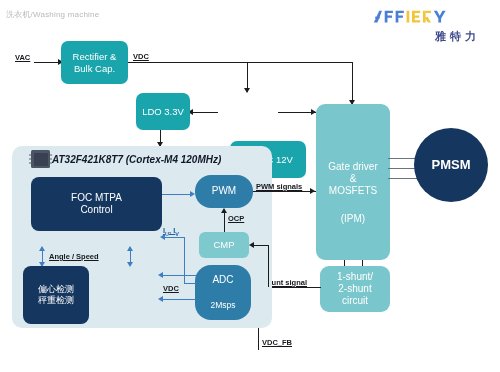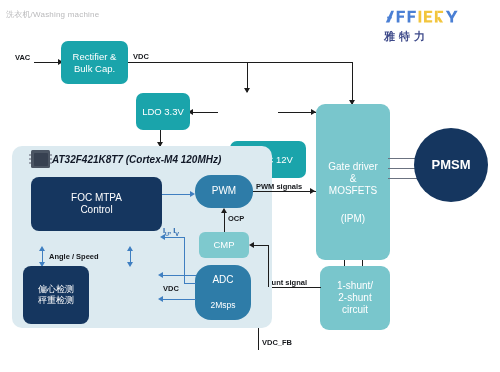--- a/index.html
+++ b/index.html
@@ -9,21 +9,21 @@
     font-family:"Liberation Sans","DejaVu Sans",sans-serif;
     overflow:hidden;
   }
   #stage{position:relative;width:500px;height:372px;}
 
   
   .page-title{
     position:absolute;left:6px;top:9px;
     font-size:8px;color:#b9b9bb;letter-spacing:.2px;white-space:nowrap;
   }
-  .logo{position:absolute;right:8px;top:8px;text-align:left;width:108px;}
+  .logo{position:absolute;right:20px;top:8px;text-align:right;width:108px;}
   .logo-mark{display:block;height:20px;}
   .logo-cn{
     display:block;margin-top:1px;font-size:11px;font-weight:bold;
     color:#3e4a8a;letter-spacing:4px;
     font-family:"DejaVu Sans",sans-serif;
   }
 
   
   .blk{
     position:absolute;box-sizing:border-box;
@@ -66,21 +66,21 @@
   .ar-r{border-top:3.2px solid transparent;border-bottom:3.2px solid transparent;border-left:5px solid #1c1c1c;}
   .ar-l{border-top:3.2px solid transparent;border-bottom:3.2px solid transparent;border-right:5px solid #1c1c1c;}
   .ar-d{border-left:3.2px solid transparent;border-right:3.2px solid transparent;border-top:5px solid #1c1c1c;}
   .ar-u{border-left:3.2px solid transparent;border-right:3.2px solid transparent;border-bottom:5px solid #1c1c1c;}
   .ar-r.bl{border-left-color:#3f7fc1;}
   .ar-l.bl{border-right-color:#3f7fc1;}
   .ar-u.bl{border-bottom-color:#3f7fc1;}
   .ar-d.bl{border-top-color:#3f7fc1;}
 
   .wlabel{
-    position:absolute;font-size:7.5px;font-weight:bold;color:#16181c;white-space:nowrap;
+    position:absolute;font-size:7.5px;font-weight:bold;color:#16181c;white-space:nowrap;text-decoration:underline;
   }
   .wlabel.bluetxt{color:#1f5fa8;}
   .wlabel sub{font-size:5.5px;}
 </style>
 </head>
 <body>
 
 <div id="stage">
 
   <div class="page-title">洗衣机/Washing machine</div>
@@ -154,21 +154,21 @@
   <div class="wire h gray3" style="left:388px;top:168px;width:32px;"></div>
   <div class="wire h gray3" style="left:388px;top:178px;width:32px;"></div>
 
   <div class="blk navy" style="left:414px;top:128px;width:74px;height:74px;border-radius:50%;font-size:13px;font-weight:bold;">
     <span>PMSM</span>
   </div>
 
   <div class="wire v" style="left:344px;top:260px;height:20px;"></div>
   <div class="wire v" style="left:362px;top:260px;height:20px;"></div>
 
-  <div class="blk teal2" style="left:320px;top:266px;width:70px;height:64px;">
+  <div class="blk teal2" style="left:320px;top:266px;width:70px;height:46px;">
     <span>1-shunt/</span>
     <span>2-shunt</span>
     <span>circuit</span>
   </div>
 
   <div class="wire h" style="left:253px;top:287px;width:68px;"></div>
   <div class="arrow ar-l" style="left:251px;top:284px;"></div>
   <div class="wlabel" style="left:262px;top:278px;">Shunt signal</div>
 
   <div class="wire v" style="left:258px;top:300px;height:50px;"></div>

